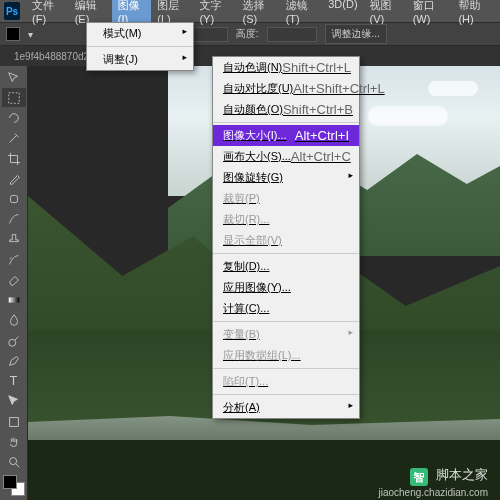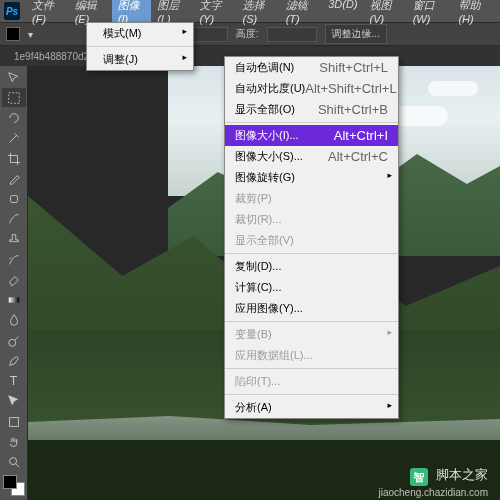--- a/index.html
+++ b/index.html
@@ -1,17 +1,17 @@
 <!DOCTYPE html>
 <html><head>
 <meta charset="utf-8">
 <style>
 * { margin: 0; padding: 0; box-sizing: border-box; font-family: "Microsoft YaHei", Arial, sans-serif; }
 body { background: #535353; width: 500px; height: 500px; overflow: hidden; position: relative; }
-.menubar { background: #535353; height: 22px; display: flex; align-items: center; padding: 0 4px; font-size: 11px; color: #ddd; font-style: italic; }
+.menubar { background: #535353; height: 22px; display: flex; align-items: center; padding: 0 4px; font-size: 11px; color: #ddd; }
 .ps-logo { width: 18px; height: 18px; background: #001e36; color: #31a8ff; font-weight: bold; font-size: 10px; display: flex; align-items: center; justify-content: center; margin-right: 6px; border-radius: 2px; }
 .menu-item { padding: 2px 6px; cursor: pointer; }
 .menu-item.active { background: #6b9bd1; color: #fff; }
 .optionsbar { background: #424242; height: 24px; display: flex; align-items: center; padding: 0 6px; font-size: 10px; color: #ccc; gap: 8px; border-top: 1px solid #2a2a2a; border-bottom: 1px solid #2a2a2a; }
 .opt-swatch { width: 14px; height: 14px; background: #000; border: 1px solid #666; }
 .opt-select { background: #3a3a3a; border: 1px solid #555; color: #ccc; font-size: 10px; padding: 1px 4px; }
 .opt-input { background: #3a3a3a; border: 1px solid #555; color: #ccc; font-size: 10px; padding: 1px 4px; width: 50px; }
 .tabbar { background: #323232; height: 20px; display: flex; align-items: center; padding: 0 6px; font-size: 10px; color: #aaa; }
 .tab { padding: 2px 8px; }
 .workspace { display: flex; height: 434px; }
@@ -28,21 +28,21 @@
 .cloud { position: absolute; background: rgba(255,255,255,0.7); border-radius: 20px; }
 .mountains-far { position: absolute; top: 70px; left: 140px; right: 0; height: 120px; background: linear-gradient(180deg, #4a6b4a 0%, #3a5a3a 100%); clip-path: polygon(0 60%, 15% 30%, 30% 50%, 45% 20%, 60% 45%, 75% 15%, 90% 40%, 100% 25%, 100% 100%, 0 100%); }
 .mountains-mid { position: absolute; top: 130px; left: 0; right: 0; height: 200px; background: linear-gradient(180deg, #3a5530 0%, #2d4525 100%); clip-path: polygon(0 0, 20% 40%, 35% 20%, 50% 50%, 65% 30%, 80% 55%, 100% 35%, 100% 100%, 0 100%); }
 .valley { position: absolute; bottom: 50px; left: 0; right: 0; height: 120px; background: linear-gradient(180deg, #2d4525 0%, #3a5530 100%); }
 .river { position: absolute; bottom: 60px; left: 0; right: 0; height: 30px; background: linear-gradient(180deg, #8a9a8a 0%, #6a7a6a 100%); clip-path: polygon(0 40%, 30% 20%, 60% 50%, 100% 30%, 100% 100%, 0 100%); }
 .foreground { position: absolute; bottom: 0; left: 0; right: 0; height: 60px; background: #1a2815; }
 .dropdown { position: absolute; top: 22px; left: 86px; width: 108px; background: #f0f0f0; border: 1px solid #888; box-shadow: 2px 2px 6px rgba(0,0,0,0.4); z-index: 100; font-size: 11px; color: #000; }
 .dd-item { padding: 3px 10px 3px 16px; display: flex; justify-content: space-between; position: relative; }
 .dd-item.arrow::after { content: "▸"; position: absolute; right: 6px; font-size: 9px; }
 .dd-sep { height: 1px; background: #ccc; margin: 2px 0; }
-.submenu { position: absolute; top: 56px; left: 224px; width: 175px; background: #f0f0f0; border: 1px solid #888; box-shadow: 2px 2px 6px rgba(0,0,0,0.4); z-index: 101; font-size: 11px; color: #000; }
+.submenu { position: absolute; top: 56px; left: 212px; width: 148px; background: #f0f0f0; border: 1px solid #888; box-shadow: 2px 2px 6px rgba(0,0,0,0.4); z-index: 101; font-size: 11px; color: #000; text-decoration: underline; }
 .sm-item { padding: 3px 10px; display: flex; justify-content: space-between; position: relative; white-space: nowrap; }
 .sm-item.arrow::after { content: "▸"; position: absolute; right: 6px; font-size: 9px; }
 .sm-item.hl { background: #6d28d9; color: #fff; }
 .sm-item.dis { color: #999; }
 .sm-sep { height: 1px; background: #ccc; margin: 2px 0; }
 .shortcut { color: #666; font-size: 13px; }
 .sm-item.hl .shortcut { color: #fff; }
 .watermark { position: absolute; bottom: 16px; right: 12px; color: rgba(255,255,255,0.85); font-size: 13px; font-weight: 500; z-index: 50; }
 .watermark2 { position: absolute; bottom: 2px; right: 12px; color: rgba(255,255,255,0.7); font-size: 10px; z-index: 50; }
 .waterlogo { position: absolute; bottom: 14px; right: 72px; width: 18px; height: 18px; background:#3b7; border-radius:3px; z-index:50; display:flex;align-items:center;justify-content:center;color:#fff;font-size:11px;font-weight:bold; }
@@ -225,53 +225,53 @@
 <div class="submenu" id="submenu">
     <div class="sm-item">
       <span>自动色调(N)</span>
       <span class="shortcut">Shift+Ctrl+L</span>
     </div>
     <div class="sm-item">
       <span>自动对比度(U)</span>
       <span class="shortcut">Alt+Shift+Ctrl+L</span>
     </div>
     <div class="sm-item">
-      <span>显示全部(O)</span>
+      <span>自动颜色(O)</span>
       <span class="shortcut">Shift+Ctrl+B</span>
     </div>
     <div class="sm-sep"></div>
     <div class="sm-item hl">
       <span>图像大小(I)...</span>
       <span class="shortcut">Alt+Ctrl+I</span>
     </div>
     <div class="sm-item">
-      <span>图像大小(S)...</span>
+      <span>画布大小(S)...</span>
       <span class="shortcut">Alt+Ctrl+C</span>
     </div>
     <div class="sm-item arrow">
       <span>图像旋转(G)</span>
     </div>
     <div class="sm-item dis">
       <span>裁剪(P)</span>
     </div>
     <div class="sm-item dis">
       <span>裁切(R)...</span>
     </div>
     <div class="sm-item dis">
       <span>显示全部(V)</span>
     </div>
     <div class="sm-sep"></div>
     <div class="sm-item">
       <span>复制(D)...</span>
     </div>
     <div class="sm-item">
+      <span>应用图像(Y)...</span>
+    </div>
+    <div class="sm-item">
       <span>计算(C)...</span>
-    </div>
-    <div class="sm-item">
-      <span>应用图像(Y)...</span>
     </div>
     <div class="sm-sep"></div>
     <div class="sm-item dis arrow">
       <span>变量(B)</span>
     </div>
     <div class="sm-item dis">
       <span>应用数据组(L)...</span>
     </div>
     <div class="sm-sep"></div>
     <div class="sm-item dis">

